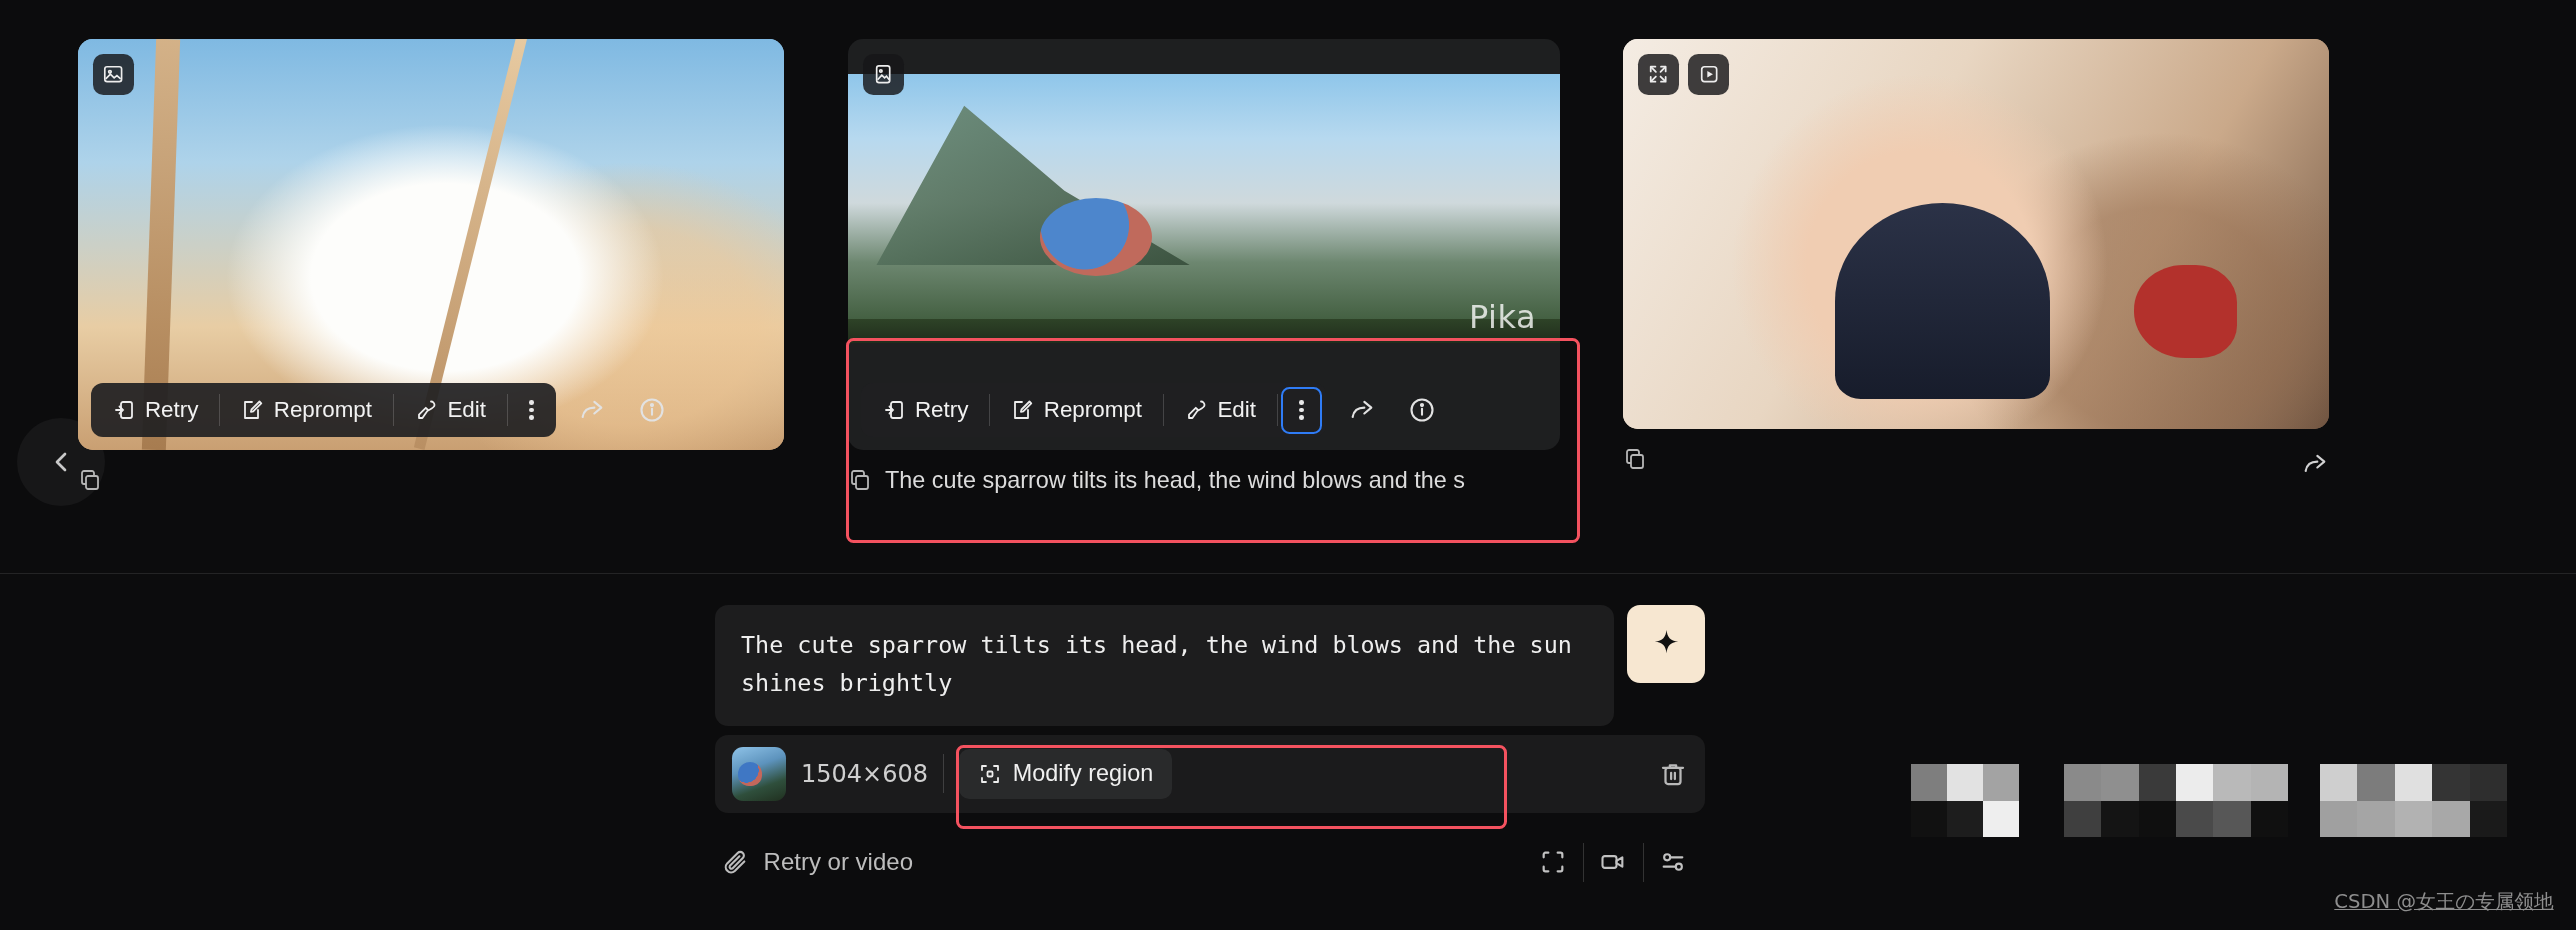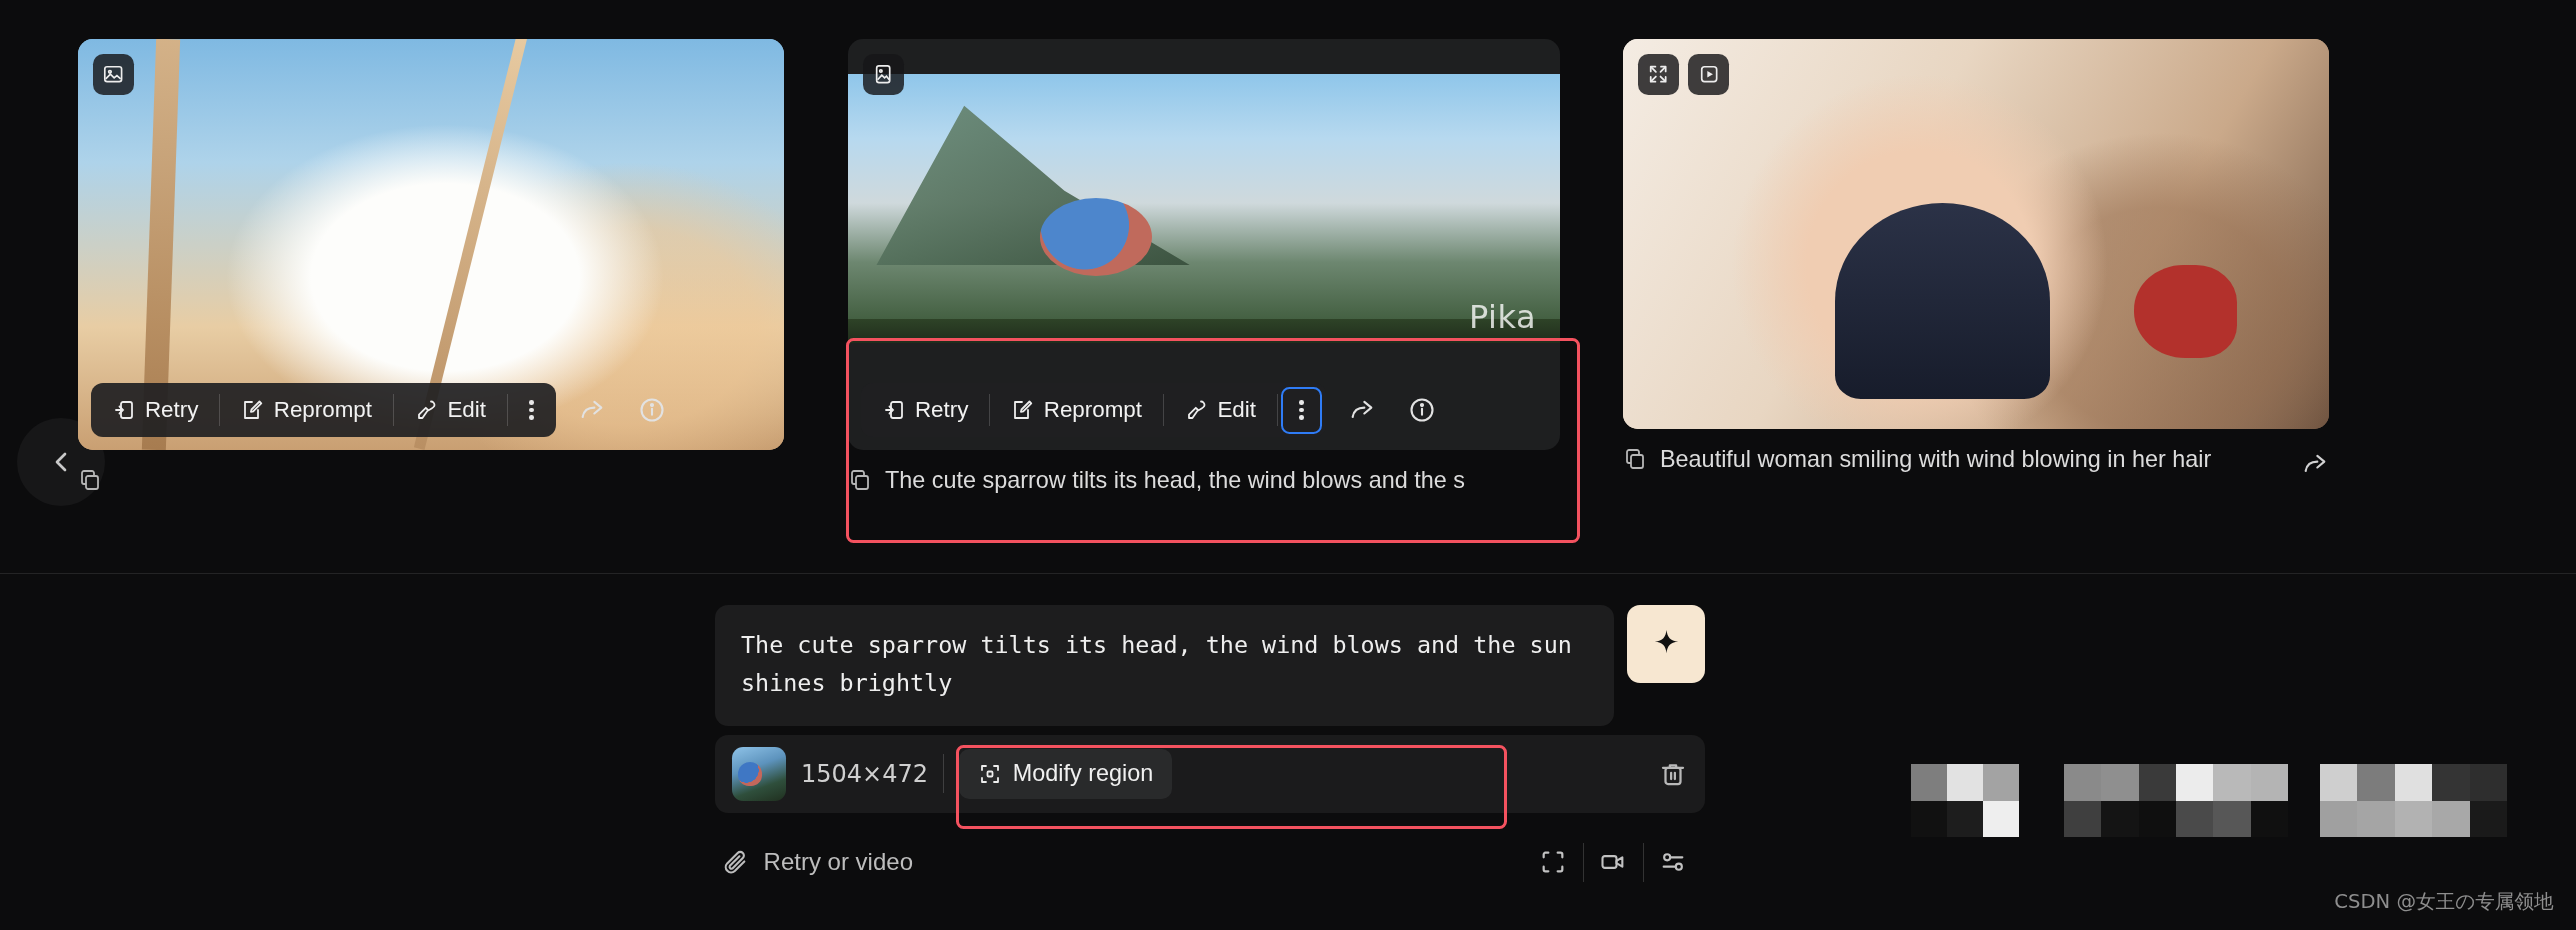--- a/index.html
+++ b/index.html
@@ -157,20 +157,21 @@
   .iconbtn svg { width: 28px; height: 28px; }
 
   
   .mosaic { position: absolute; display: flex; }
   .mcell { }
 
   .credit {
     position: absolute; right: 22.4px; bottom: 15px;
     color: #8e8e8e; font-size: 19.6px;
     font-family: "DejaVu Sans", sans-serif;
+    text-decoration: underline;
   }
 </style>
 </head>
 <body>
 
 <div class="stage">
 
   <div class="nav-prev">
     <svg viewBox="0 0 24 24" fill="none" stroke="#c9c9c9" stroke-width="2" stroke-linecap="round" stroke-linejoin="round">
         <polyline points="15 18 9 12 15 6"></polyline>
@@ -370,21 +371,20 @@
     </div>
 
     <div class="caption caption-row">
       <div style="display:flex;gap:13px;align-items:flex-start;">
         <span class="cap-icon">
           <svg viewBox="0 0 24 24" fill="none" stroke="#b6b6b6" stroke-width="1.8">
               <rect x="8" y="8" width="12" height="13" rx="2"></rect>
               <path d="M16 8V5a2 2 0 0 0-2-2H6a2 2 0 0 0-2 2v9a2 2 0 0 0 2 2h2"></path>
             </svg>
         </span>
-        <span style="max-width:560px;display:inline-block;">Beautiful woman smiling with wind blowing in her hair</span>
       </div>
       <span class="share-btn">
         <svg viewBox="0 0 24 24" fill="none" stroke="#d2d2d2" stroke-width="1.8" stroke-linecap="round" stroke-linejoin="round">
             <path d="M4 18c1-6 5-8 10-8"></path>
             <polyline points="14 5 20 10 14 15"></polyline>
           </svg>
       </span>
     </div>
   </div>
 
@@ -395,21 +395,21 @@
       <div class="prompt-box">The cute sparrow tilts its head, the wind blows and the sun shines brightly</div>
       <div class="sparkle-btn">
         <svg viewBox="0 0 24 24">
             <path d="M12 2c.6 5 2.4 7.2 8 8-5.6.8-7.4 3-8 8-.6-5-2.4-7.2-8-8 5.6-.8 7.4-3 8-8z" fill="#111111"></path>
           </svg>
       </div>
     </div>
 
     <div class="attach-row">
       <div class="thumb"></div>
-      <span class="dims">1504×472</span>
+      <span class="dims">1504×608</span>
       <div class="vsep"></div>
       <div class="chipgroup">
         <div class="chip">
           <svg viewBox="0 0 24 24" fill="none" stroke="#ededed" stroke-width="1.8" stroke-linecap="round" stroke-linejoin="round">
               <polyline points="4 8 4 4 8 4"></polyline>
               <polyline points="16 4 20 4 20 8"></polyline>
               <polyline points="20 16 20 20 16 20"></polyline>
               <polyline points="8 20 4 20 4 16"></polyline>
               <rect x="9.5" y="9.5" width="5" height="5" rx="1"></rect>
             </svg>

